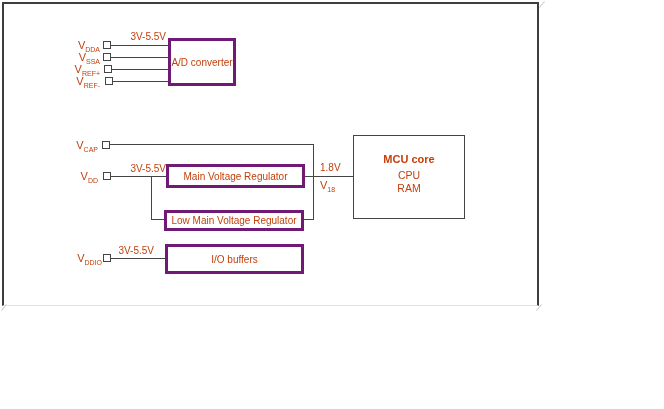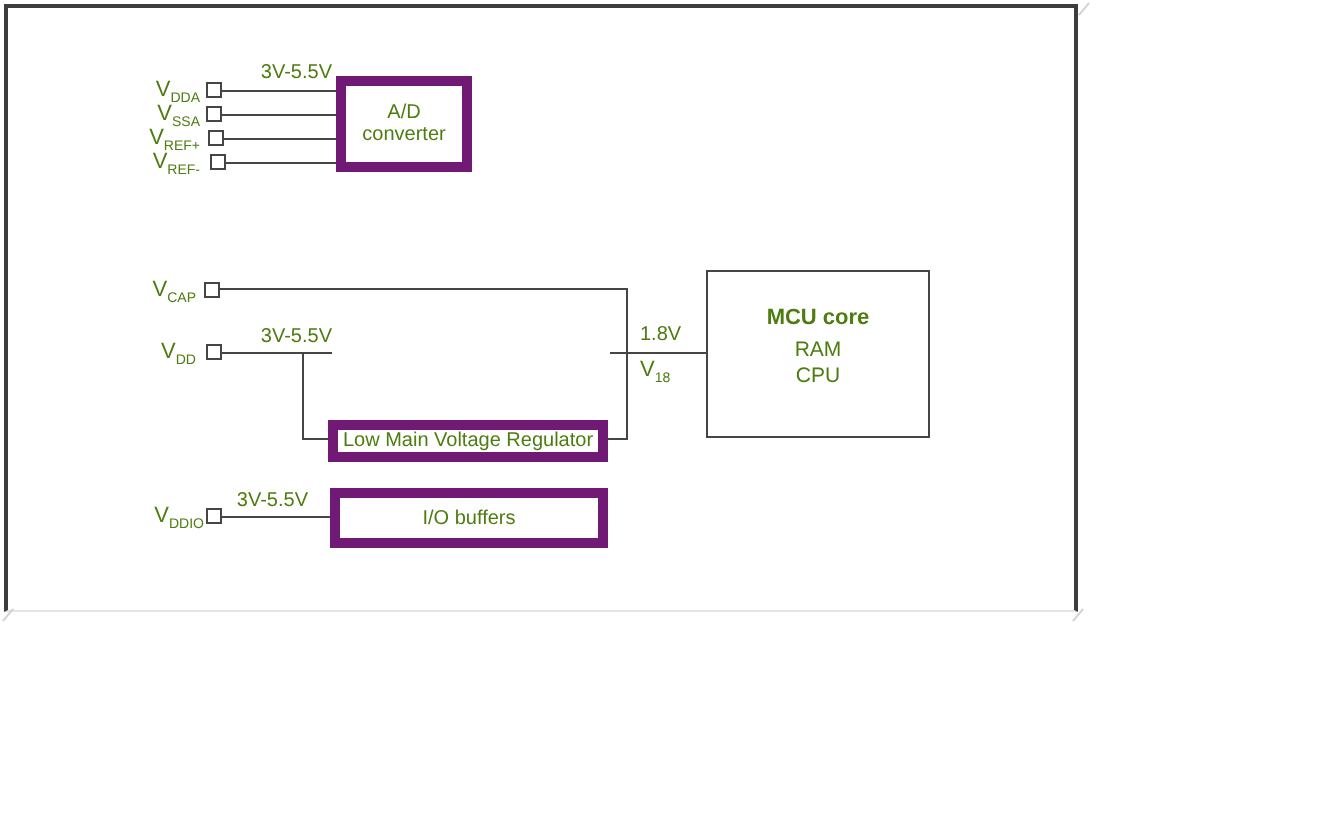--- a/index.html
+++ b/index.html
@@ -2,36 +2,36 @@
 <html><head>
 <meta charset="utf-8">
 <style>
   html, body { margin: 0; padding: 0; background: #ffffff; }
   #stage {
     position: relative;
     width: 628px;
     height: 409px;
     background: #ffffff;
     font-family: "Liberation Sans", sans-serif;
-    color: #4d7c0f;
+    color: #c2410c;
     overflow: hidden;
   }
   .frame {
     position: absolute;
     left: 2px; top: 2px;
     width: 533px; height: 301px;
     border-top: 2px solid #3d3d3d;
     border-left: 2px solid #3d3d3d;
     border-right: 2px solid #3d3d3d;
     border-bottom: 1px solid #e3e3e3;
     background: #ffffff;
   }
   .block {
     position: absolute;
-    border: 5px solid #701a75;
+    border: 3px solid #701a75;
     background: #ffffff;
     display: flex;
     align-items: center;
     justify-content: center;
     font-size: 10px;
     text-align: center;
     box-sizing: border-box;
   }
   .wire-h { position: absolute; height: 1px; background: #454545; }
   .wire-v { position: absolute; width: 1px; background: #454545; }
@@ -118,32 +118,33 @@
   <div class="wire-v" style="left:313px; top:144px; height:76px;"></div>
 
   <div class="pin-label" style="left:54px; top:169px; width:44px;"><span>V</span><sub>DD</sub></div>
   <div class="pin-square" style="left:103px; top:172px;"></div>
   <div class="wire-h" style="left:111px; top:176px; width:55px;"></div>
   <div class="volt-label" style="left:122px; top:163px; width:44px;">3V-5.5V</div>
 
   <div class="wire-v" style="left:151px; top:176px; height:44px;"></div>
   <div class="wire-h" style="left:151px; top:219px; width:14px;"></div>
 
+  <div class="block" style="left:166px; top:164px; width:139px; height:24px;">Main Voltage Regulator</div>
 
   <div class="wire-h" style="left:305px; top:176px; width:48px;"></div>
   <div class="net-label" style="left:320px; top:162px; width:34px;">1.8V</div>
   <div class="net-label v18" style="left:320px; top:179px; width:34px;"><span>V</span><sub>18</sub></div>
 
   <div class="block" style="left:164px; top:210px; width:140px; height:21px;">Low Main Voltage Regulator</div>
   <div class="wire-h" style="left:304px; top:219px; width:10px;"></div>
 
   <div class="mcu-block" style="left:353px; top:135px; width:112px; height:84px;text-align:center;">
     <div class="mcu-title">MCU core</div>
+    <div class="mcu-item">CPU</div>
     <div class="mcu-item">RAM</div>
-    <div class="mcu-item">CPU</div>
   </div>
 
   <div class="pin-label" style="left:50px; top:251px; width:52px;"><span>V</span><sub>DDIO</sub></div>
   <div class="pin-square" style="left:103px; top:254px;"></div>
   <div class="wire-h" style="left:111px; top:258px; width:54px;"></div>
   <div class="volt-label" style="left:110px; top:245px; width:44px;">3V-5.5V</div>
 
   <div class="block" style="left:165px; top:244px; width:139px; height:30px;">I/O buffers</div>
 
   <div class="corner-mark" style="left:538px; top:4px;"></div>

